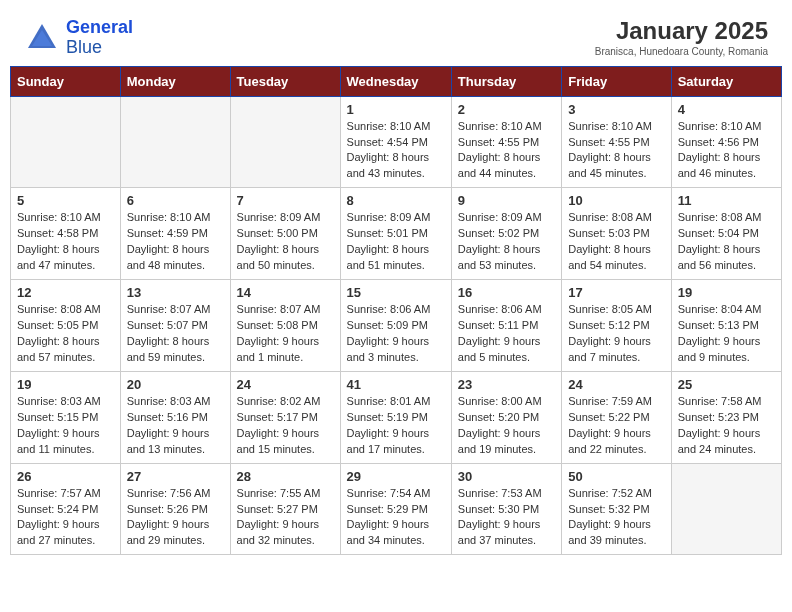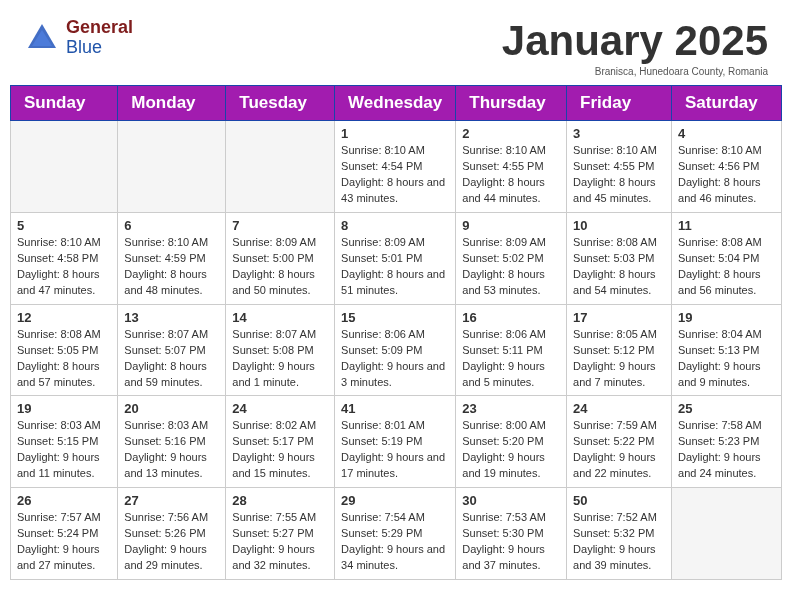--- a/index.html
+++ b/index.html
@@ -26,56 +26,56 @@
       gap: 6px;
     }
     .logo-text {
       display: flex;
       flex-direction: column;
       line-height: 1.1;
     }
     .logo-general {
       font-size: 18px;
       font-weight: bold;
-      color: #7f1d1d;
+      color: #1d4ed8;
     }
     .logo-blue {
       font-size: 18px;
       font-weight: normal;
       color: #2255aa;
     }
     .logo-icon {
       width: 36px;
       height: 36px;
     }
     .title-area {
       text-align: right;
     }
     .month-title {
-      font-size: 42px;
+      font-size: 24px;
       font-weight: bold;
       color: #333;
       line-height: 1.1;
     }
     .subtitle {
       font-size: 10px;
       color: #555;
       margin-top: 2px;
     }
     .calendar {
       width: 100%;
       border-collapse: collapse;
       margin: 0 0 0 0;
     }
     .calendar th {
-      background: #a21caf;
+      background: #7f1d1d;
       color: #fff;
-      font-size: 17px;
-      font-weight: bold;
-      padding: 7px 13px;
+      font-size: 13px;
+      font-weight: bold;
+      padding: 7px 6px;
       text-align: left;
       border: 1px solid #1a44aa;
     }
     .calendar td {
       border: 1px solid #ccc;
       vertical-align: top;
       padding: 5px 6px;
       width: 113px;
       min-height: 80px;
       font-size: 10.5px;

